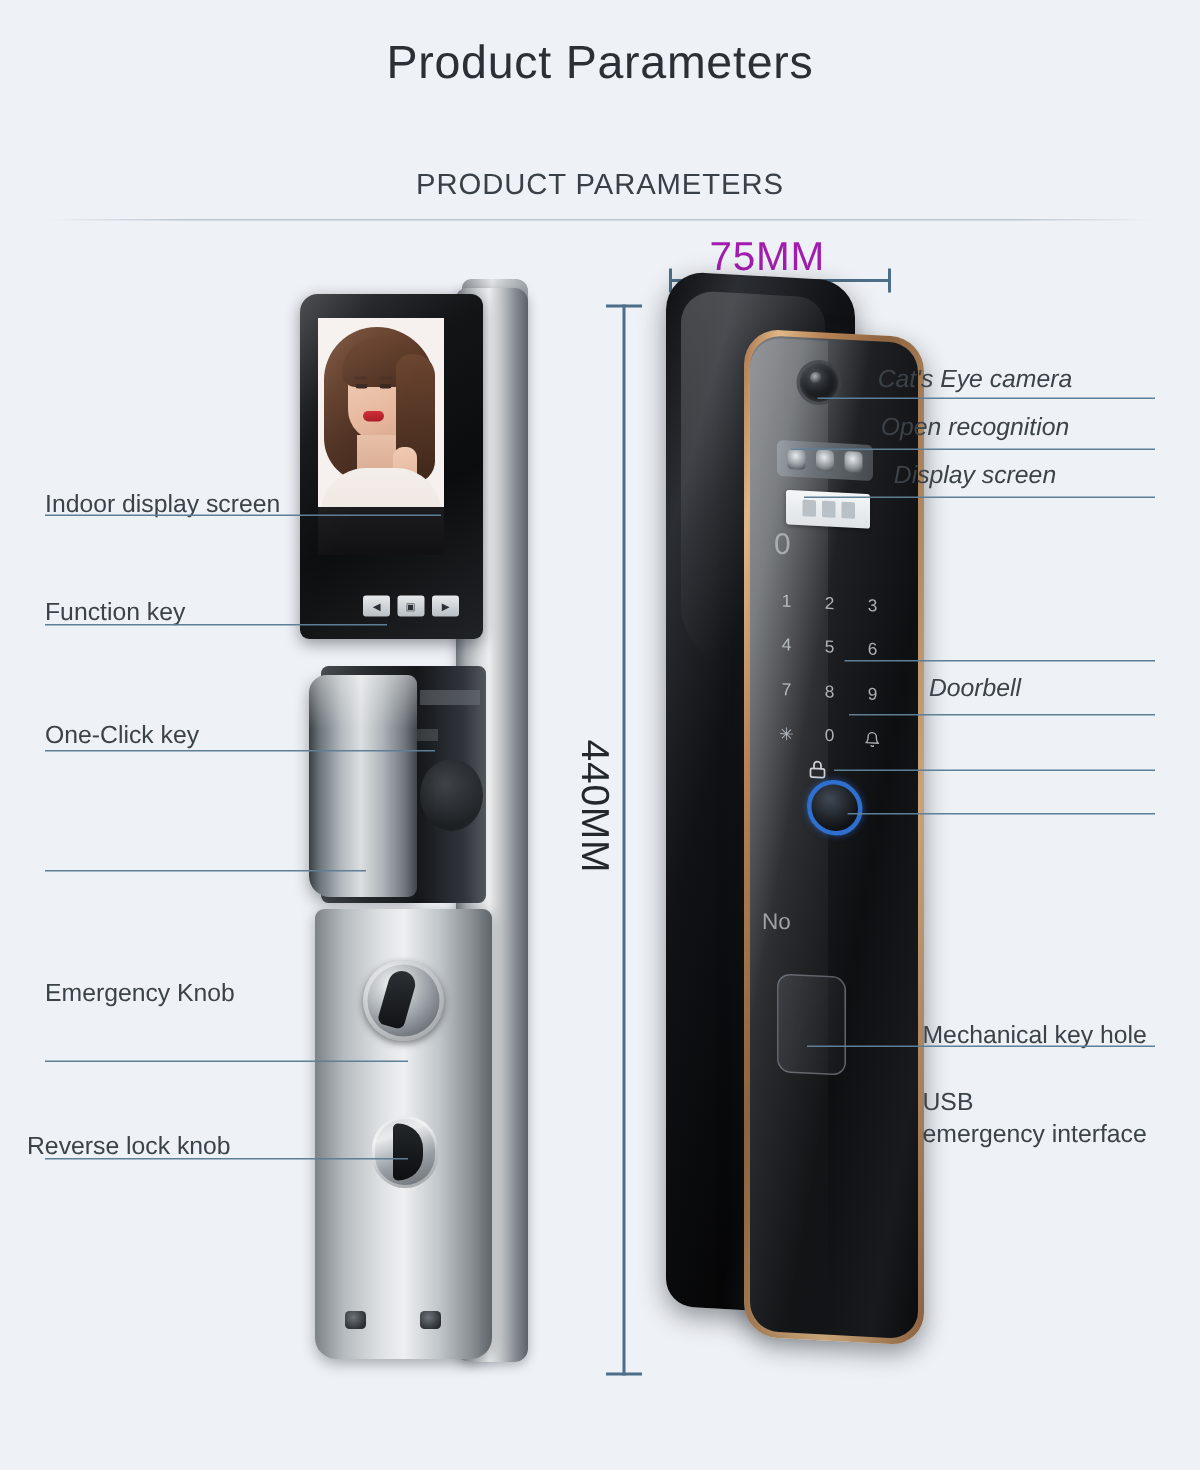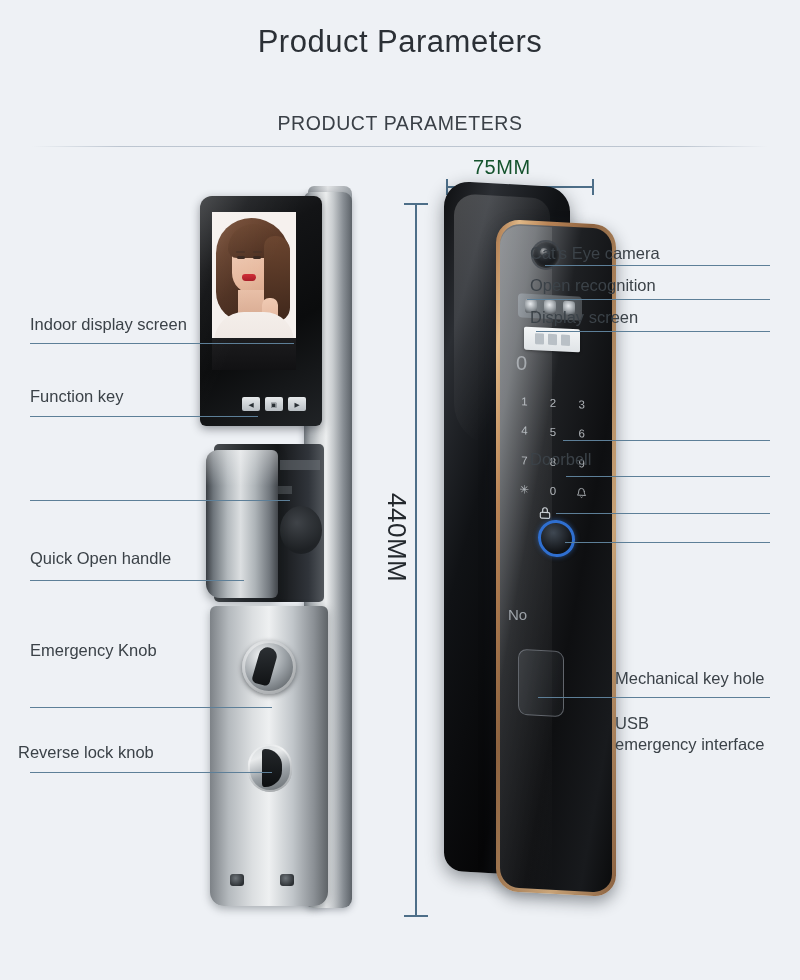--- a/index.html
+++ b/index.html
@@ -50,22 +50,22 @@
   }
 
   
   .lbl {
     position: absolute;
     font-size: 16.5px;
     line-height: 21px;
     color: #3b4248;
     white-space: pre-line;
   }
-  .lbl.r { text-align: left; }
-  .lbl.l { text-align: left; }
+  .lbl.r { text-align: center; font-style: italic; }
+  .lbl.l { text-align: left; margin-top: 12px; }
 
   
   .leader {
     position: absolute;
     height: 1px;
     background: #5d7f98;
   }
 
   
   .dim-h-line {
@@ -83,22 +83,22 @@
     width: 2px;
     background: #4d6e88;
   }
   .dim-cap-h {
     position: absolute;
     height: 2px;
     background: #4d6e88;
   }
   .dim-text-h {
     position: absolute;
-    font-size: 20px;
-    color: #14532d;
+    font-size: 27px;
+    color: #a21caf;
     letter-spacing: .5px;
   }
   .dim-text-v {
     position: absolute;
     font-size: 26px;
     color: #23282d;
     letter-spacing: .5px;
     transform-origin: 0 0;
     transform: rotate(90deg);
     white-space: nowrap;
@@ -608,23 +608,23 @@
     <div class="r-finger"></div>
     <div class="r-keyhole"></div>
   </div>
 
   <div class="lbl l" style="left:30px; top:314px; width:220px;">Indoor display screen</div>
   <div class="leader" style="left:30px; top:343px; width:264px;"></div>
 
   <div class="lbl l" style="left:30px; top:386px; width:220px;">Function key</div>
   <div class="leader" style="left:30px; top:416px; width:228px;"></div>
 
+  <div class="lbl l" style="left:30px; top:468px; width:220px;">One-Click key</div>
   <div class="leader" style="left:30px; top:500px; width:260px;"></div>
 
-  <div class="lbl l" style="left:30px; top:548px; width:240px;">Quick Open handle</div>
   <div class="leader" style="left:30px; top:580px; width:214px;"></div>
 
   <div class="lbl l" style="left:30px; top:640px; width:220px;">Emergency Knob</div>
   <div class="leader" style="left:30px; top:707px; width:242px;"></div>
 
   <div class="lbl l" style="left:18px; top:742px; width:220px;">Reverse lock knob</div>
   <div class="leader" style="left:30px; top:772px; width:242px;"></div>
 
   <div class="lbl r" style="left:530px; top:243px; width:240px;">Cat's Eye camera</div>
   <div class="leader" style="left:545px; top:265px; width:225px;"></div>

